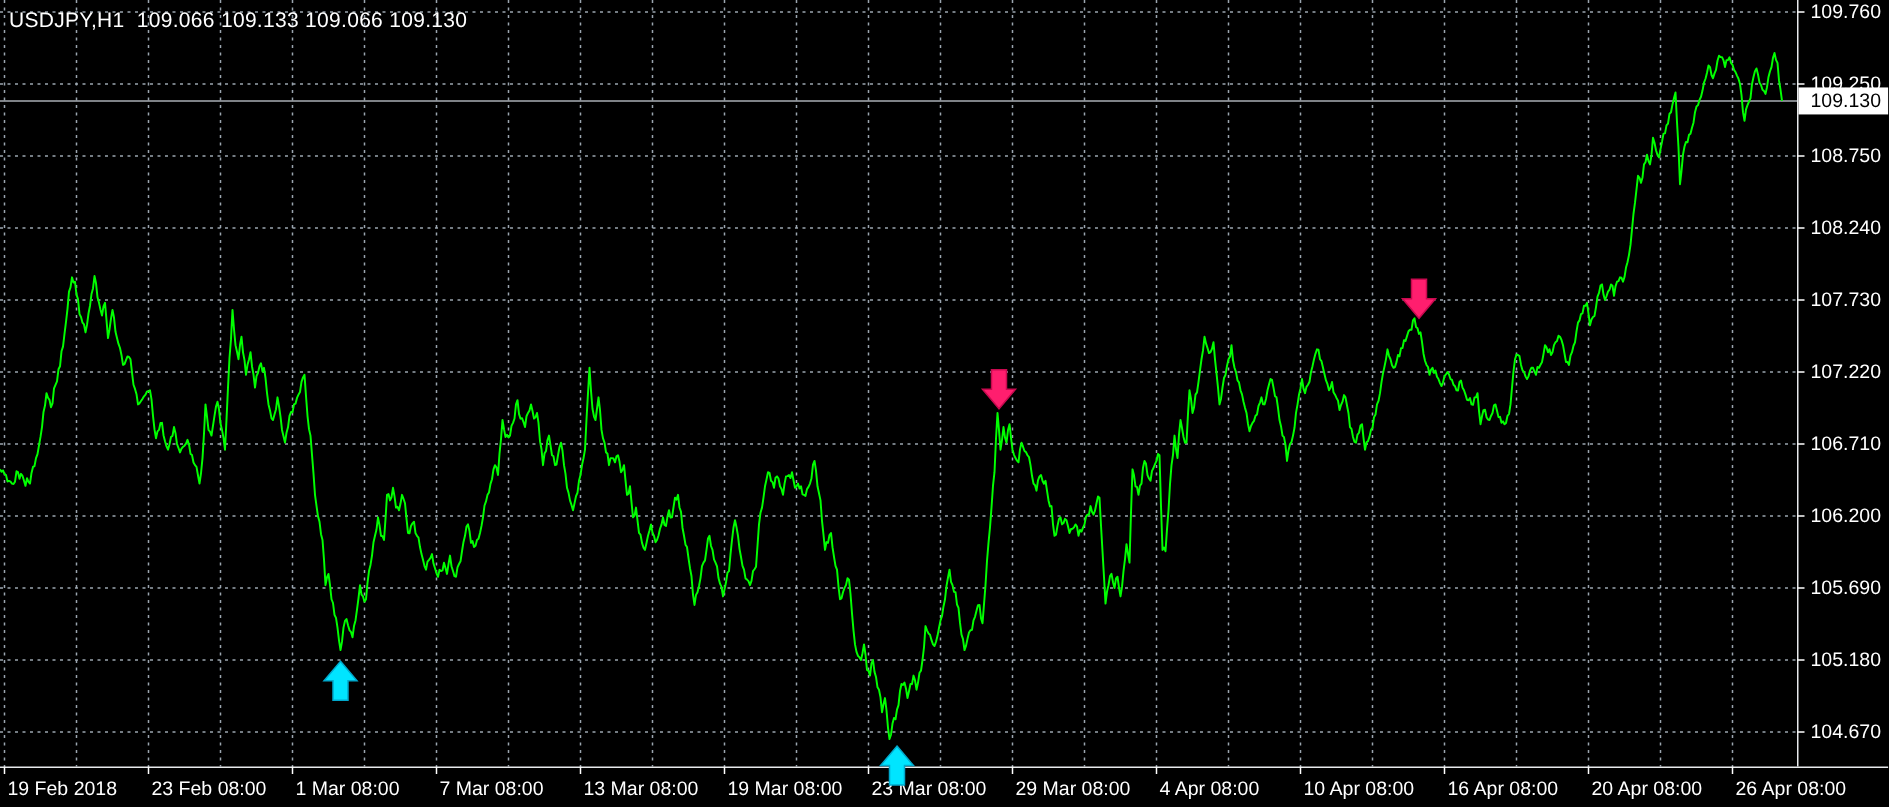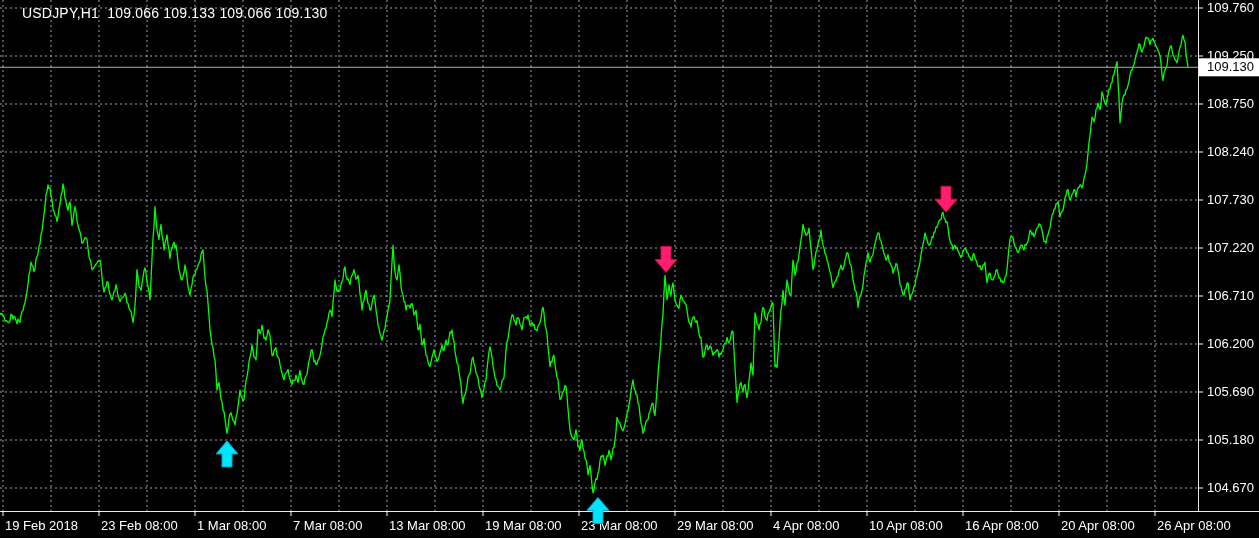--- a/index.html
+++ b/index.html
@@ -3,21 +3,21 @@
 <meta charset="utf-8">
 <style>
   html,body{margin:0;padding:0;background:#000;}
   .chart-window{
     position:relative;width:1259px;height:538px;background:#000;
     overflow:hidden;font-family:"Liberation Sans",sans-serif;
   }
   #chart-svg{position:absolute;left:0;top:0;}
   #chart-svg text{font-family:"Liberation Sans",sans-serif;font-size:13px;}
   .ohlc-title{
-    position:absolute;left:22px;top:5px;color:#ffffff;font-size:14px;
+    position:absolute;left:6px;top:5px;color:#ffffff;font-size:14px;
     white-space:pre;letter-spacing:0.2px;
   }
 </style>
 </head>
 <body>
 
 <div class="chart-window">
   <svg id="chart-svg" width="1259" height="538" viewBox="0 0 1259 538">
       <rect x="0" y="0" width="1259" height="538" fill="#000000"></rect>
       <line x1="0" y1="8" x2="1198" y2="8" stroke="#9aa5af" stroke-width="1" stroke-dasharray="2 3"></line>

